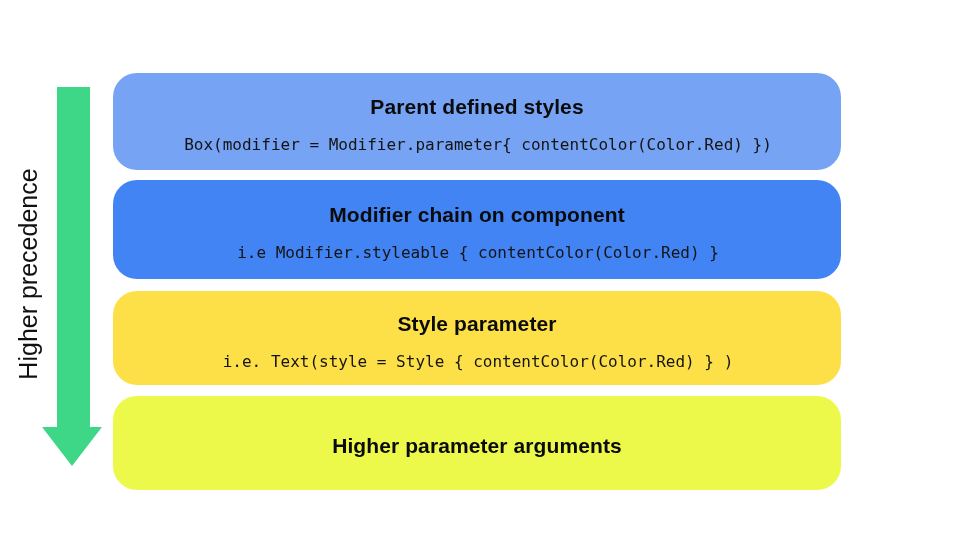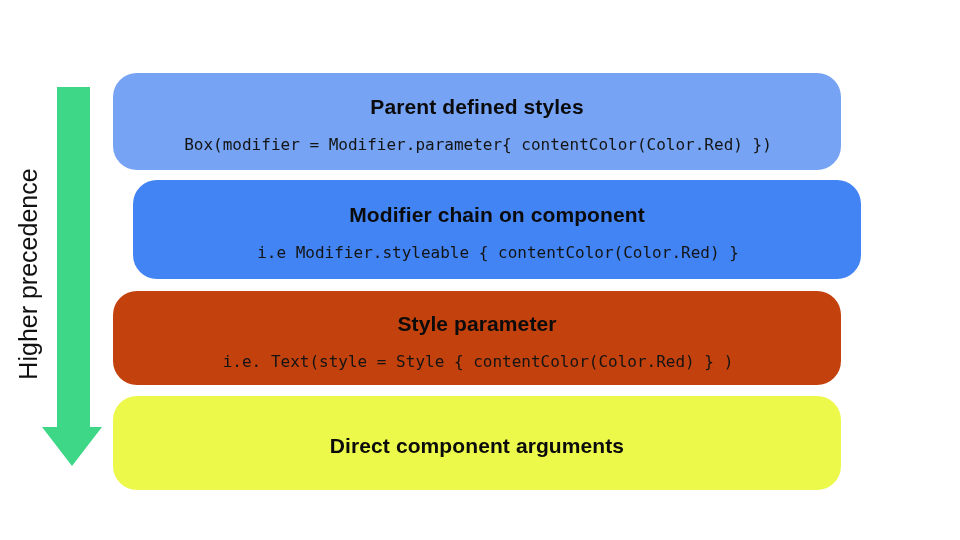--- a/index.html
+++ b/index.html
@@ -85,27 +85,27 @@
     <polygon points="57,87 90,87 90,427 102,427 72,466 42,427 57,427" fill="#3ED787"></polygon>
   </svg>
 
   <div class="axis-label">Higher precedence</div>
 
   <div class="prec-box box-1" style="background-color: rgb(118, 163, 244);">
     <div class="box-title">Parent defined styles</div>
     <div class="box-code"><span class="code-prefix"></span><span>Box(modifier = Modifier.parameter{ contentColor(Color.Red) })</span></div>
   </div>
 
-  <div class="prec-box box-2" style="background-color: rgb(66, 132, 244); margin-left: 20px;">
+  <div class="prec-box box-2" style="background-color: rgb(66, 132, 244);">
     <div class="box-title">Modifier chain on component</div>
     <div class="box-code"><span class="code-prefix"></span><span>i.e Modifier.styleable { contentColor(Color.Red) }</span></div>
   </div>
 
-  <div class="prec-box box-3" style="background-color: #c2410c;">
+  <div class="prec-box box-3" style="background-color: #fde047;">
     <div class="box-title">Style parameter</div>
     <div class="box-code"><span class="code-prefix"></span><span>i.e. Text(style = Style { contentColor(Color.Red) } )</span></div>
   </div>
 
   <div class="prec-box box-4" style="background-color: rgb(236, 249, 75);">
-    <div class="box-title">Direct component arguments</div>
+    <div class="box-title">Higher parameter arguments</div>
   </div>
 
 </div>
 
 </body></html>

